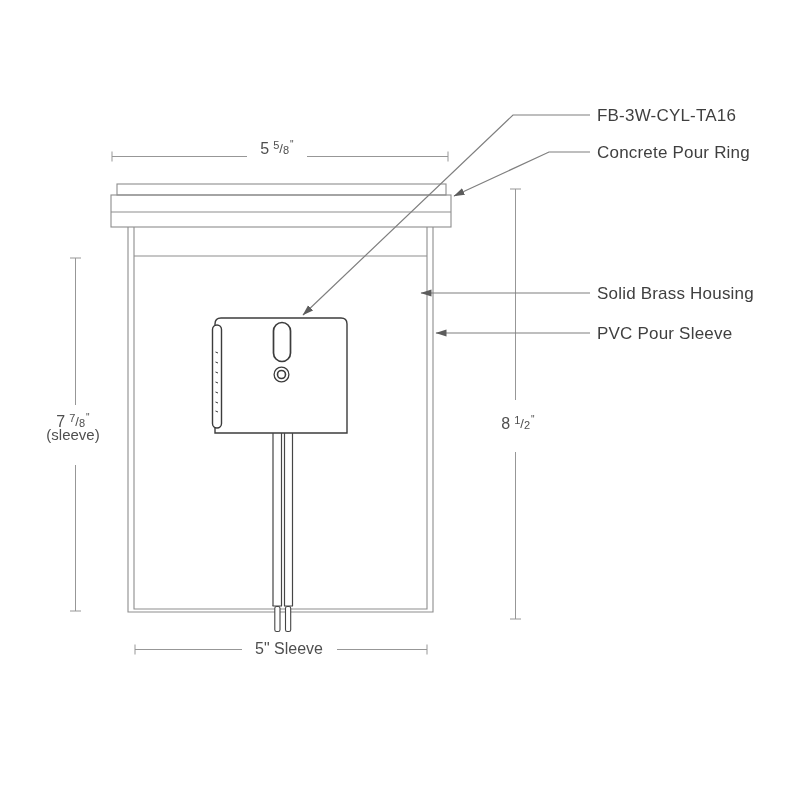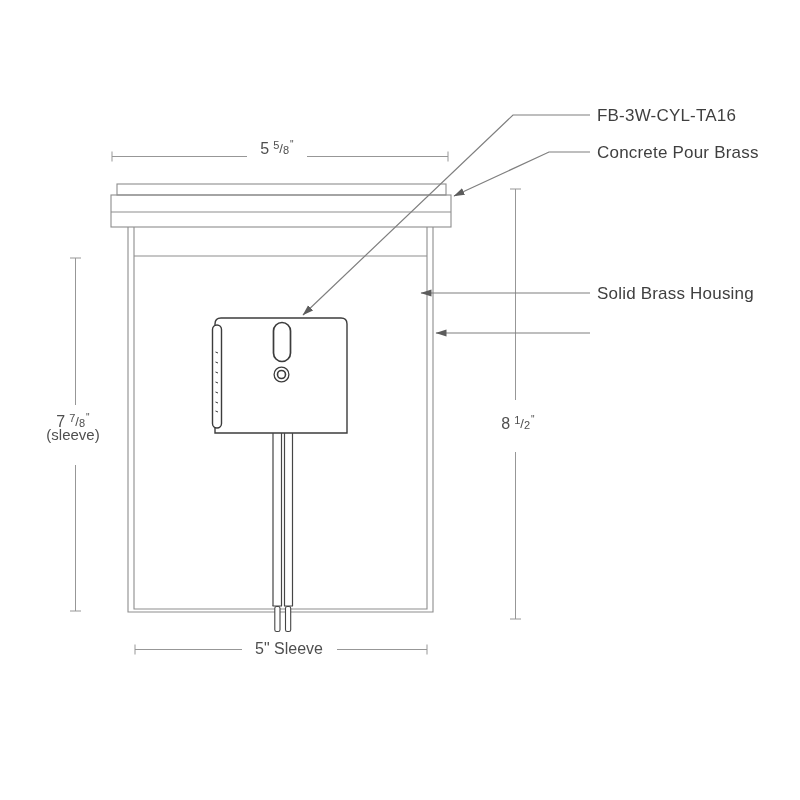--- a/index.html
+++ b/index.html
@@ -104,22 +104,23 @@
 
     <g stroke="#7f7f7f" stroke-width="1.2" fill="none">
       <path d="M590,115 H513 L303,315" marker-end="url(#arrw)"></path>
       <path d="M590,152 H549 L454,196" marker-end="url(#arrw)"></path>
       <path d="M590,293 H421" marker-end="url(#arrw)"></path>
       <path d="M590,333 H436" marker-end="url(#arrw)"></path>
     </g>
   </svg>
 
   <div class="callout-label" style="left:597px;top:106px;">FB-3W-CYL-TA16</div>
-  <div class="callout-label" style="left:597px;top:143px;">Concrete Pour Brass</div>
+  <div class="callout-label" style="left:597px;top:143px;">Concrete Pour Ring</div>
   <div class="callout-label" style="left:597px;top:284px;text-align:right;">Solid Brass Housing</div>
+  <div class="callout-label" style="left:597px;top:324px;">PVC Pour Sleeve</div>
 
   <div class="dim-text" style="left:277px;top:139px;">
     <span class="whole">5</span><span class="num">5</span><span class="slash">/</span><span class="den">8</span><span class="unit">"</span>
   </div>
 
   <div class="dim-text" style="left:73px;top:412px;">
     <span class="whole">7</span><span class="num">7</span><span class="slash">/</span><span class="den">8</span><span class="unit">"</span>
   </div>
   <div class="dim-note" style="left:73px;top:426px;">(sleeve)</div>
 

